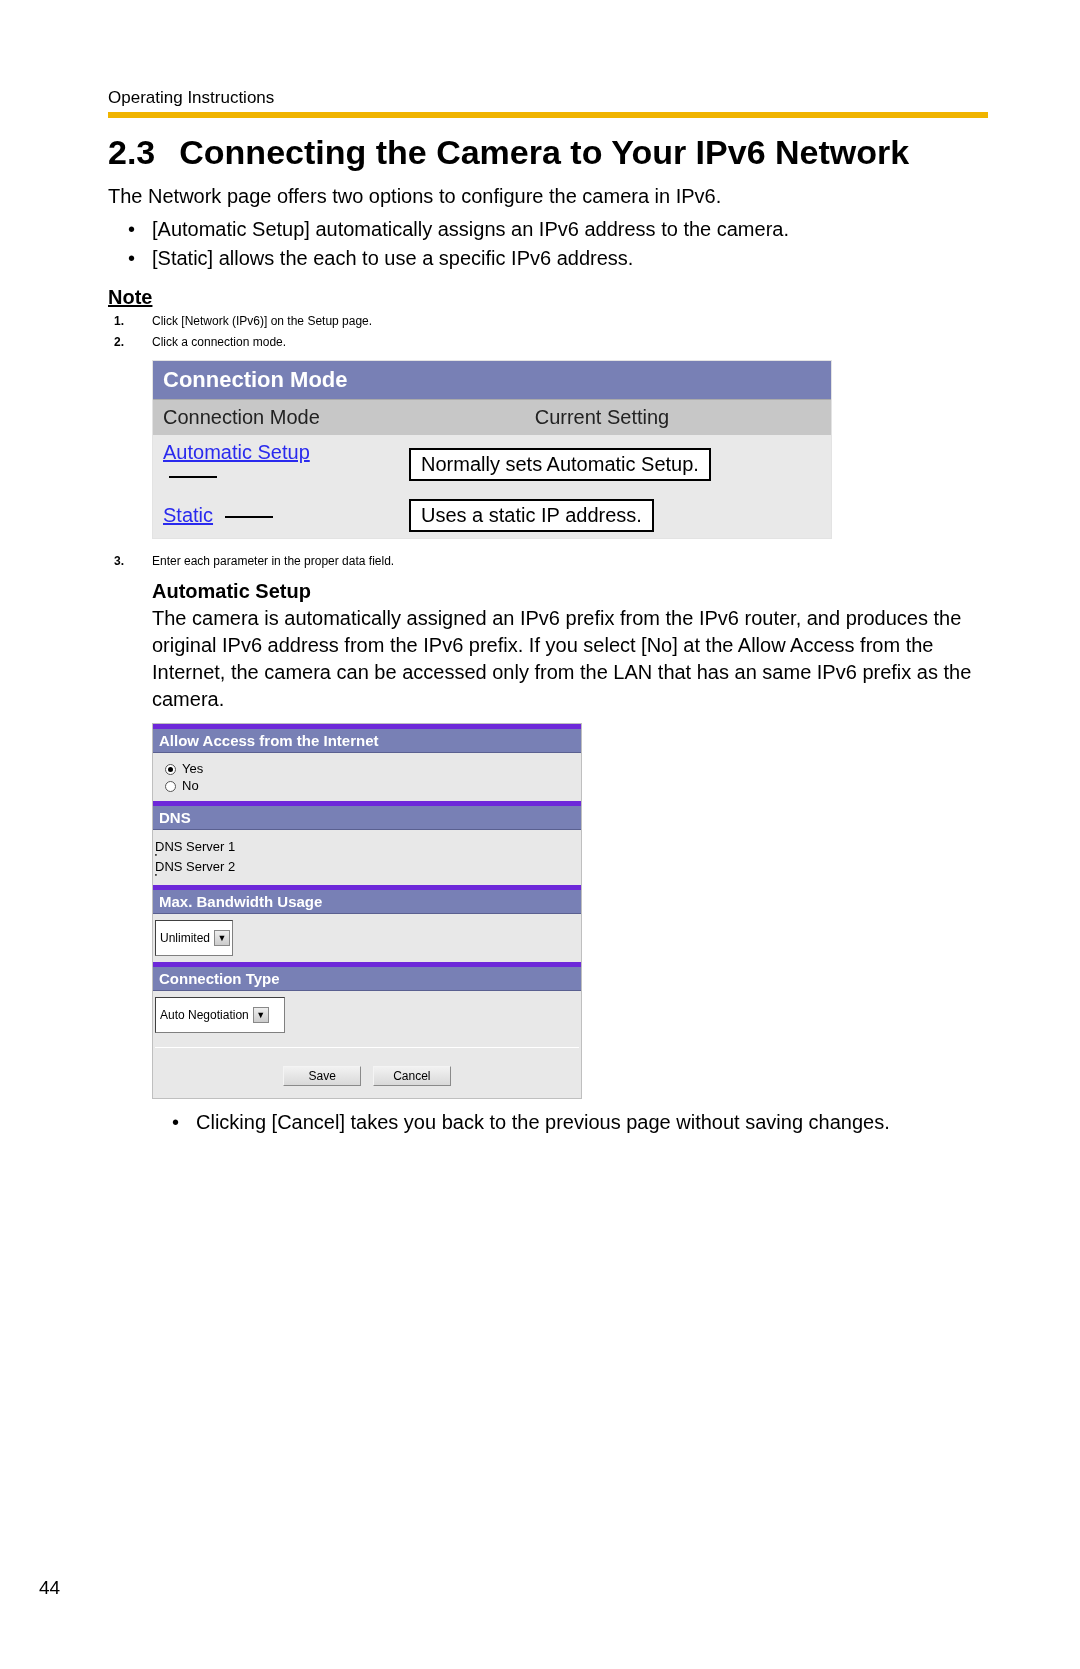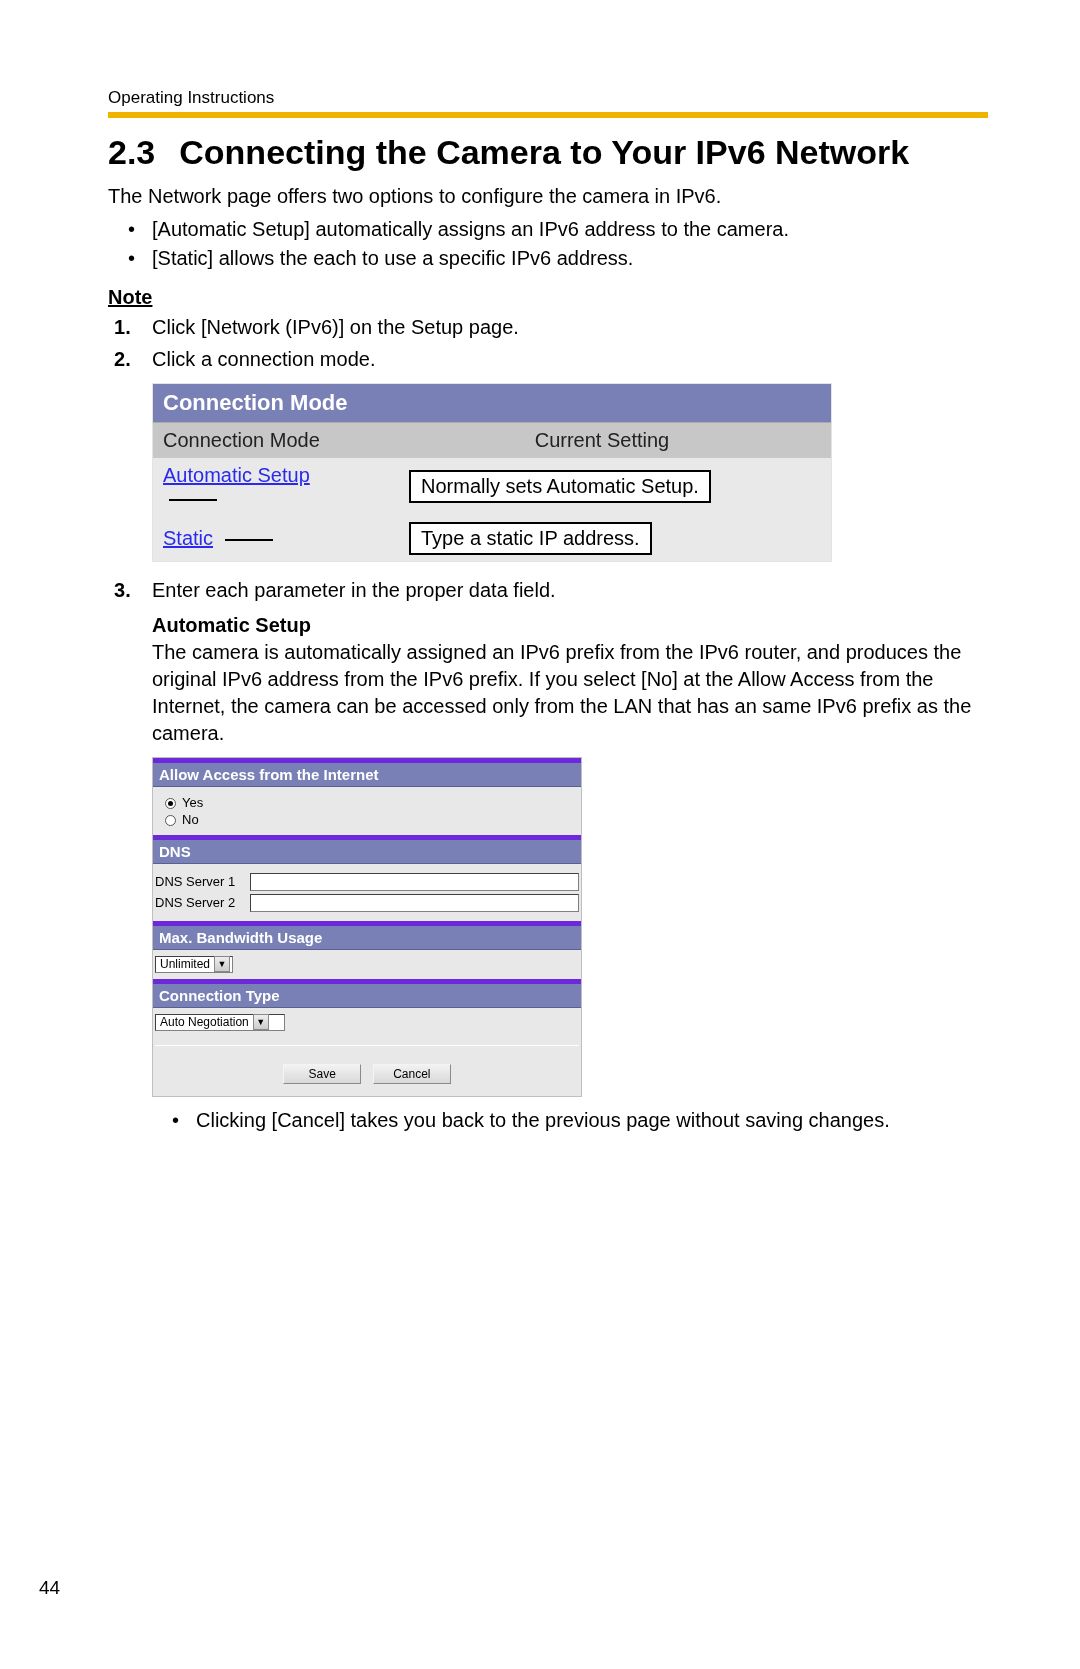--- a/index.html
+++ b/index.html
@@ -37,21 +37,21 @@
     line-height:1.35;
     margin:0 0 6px 0;
   }
   ul.bullets, ol.steps { margin:0; padding:0; }
   ul.bullets { list-style:none; margin:4px 0 14px 0; }
   ul.bullets > li { position:relative; padding-left:44px; font-size:20px; line-height:1.35; margin:2px 0; }
   ul.bullets > li::before { content:"•"; position:absolute; left:20px; top:0; font-size:20px; }
   .note-head { font-size:20px; font-weight:bold; text-decoration:underline; margin:8px 0 4px 0; }
   .note-body { font-size:20px; line-height:1.35; margin:0 0 14px 44px; }
   ol.steps { list-style:none; counter-reset:step; margin:0 0 10px 0; }
-  ol.steps > li { counter-increment:step; position:relative; padding-left:44px; font-size:20px; line-height:1.4; margin:4px 0; }
+  ol.steps > li { counter-increment:step; position:relative; padding-left:44px; font-size:12px; line-height:1.4; margin:4px 0; }
   ol.steps > li::before { content:counter(step) "."; position:absolute; left:6px; top:0; font-weight:bold; }
   .sub { margin-left:44px; }
   .sub-head { font-weight:bold; font-size:20px; margin:10px 0 2px 0; }
   .sub-text { font-size:20px; line-height:1.35; margin:0 0 10px 0; }
 
   
   .fig1 {
     margin:4px 0 14px 44px;
     width:680px;
     background:#e9e9e9;
@@ -104,30 +104,30 @@
     font-weight:bold;
     padding:3px 6px;
     font-size:15px;
     border-top:5px solid #6d28d9;
     border-bottom:1px solid #5a6090;
   }
   .fig2 .block { padding:6px 2px; background:#e8e8e8; }
   .fig2 .radio-row { margin:2px 0 2px 10px; font-size:13px; }
   .fig2 .radio-row .dot { display:inline-block; width:11px; height:11px; border:1px solid #555; border-radius:50%; vertical-align:middle; margin-right:6px; position:relative; background:#fff; }
   .fig2 .radio-row .dot.sel::after { content:""; position:absolute; left:2px; top:2px; width:5px; height:5px; background:#000; border-radius:50%; }
-  .fig2 .field-row { display:flex; align-items:center; margin:3px 0; }
+  .fig2 .field-row { display:flex; align-items:flex-start; margin:3px 0;flex-direction:column; }
   .fig2 .field-row .lbl { width:95px; font-size:13px; }
   .fig2 .textin {
     flex:1; height:18px;
     background:#fff; border:1px solid #808080;
     border-top-color:#404040; border-left-color:#404040;
   }
   .fig2 .sel {
     display:inline-flex; align-items:center;
-    height:17px; background:#fff;
+    height:36px; background:#fff;
     border:1px solid #808080;
     border-top-color:#404040; border-left-color:#404040;
     font-size:12px; padding:0 2px 0 4px;
   }
   .fig2 .sel .arrow {
     width:16px; height:16px; margin-left:4px;
     background:linear-gradient(#eee,#ccc);
     border:1px solid #888;
     display:inline-flex; align-items:center; justify-content:center;
     font-size:9px; line-height:1;
@@ -187,21 +187,21 @@
           <span class="link">Automatic Setup</span>
           <span class="connector"></span>
         </td>
         <td><span class="callout">Normally sets Automatic Setup.</span></td>
       </tr>
       <tr class="row">
         <td>
           <span class="link">Static</span>
           <span class="connector"></span>
         </td>
-        <td><span class="callout">Type a static IP address.</span></td>
+        <td><span class="callout">Uses a static IP address.</span></td>
       </tr>
     </tbody>
       </table>
   </div>
 
   <ol class="steps" start="3" style="counter-reset:step 2;">
     <li>Enter each parameter in the proper data field.</li>
   </ol>
 
   <div class="sub">

